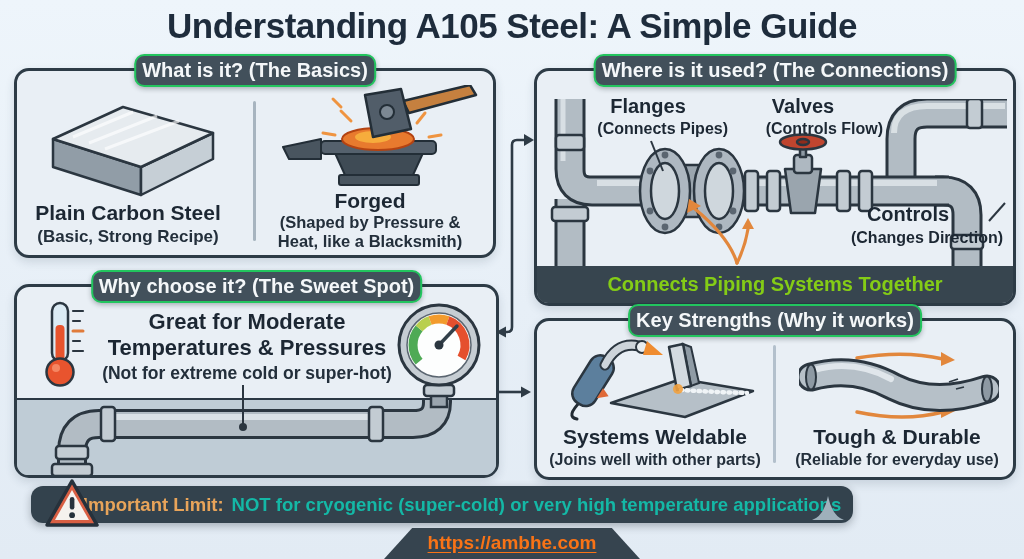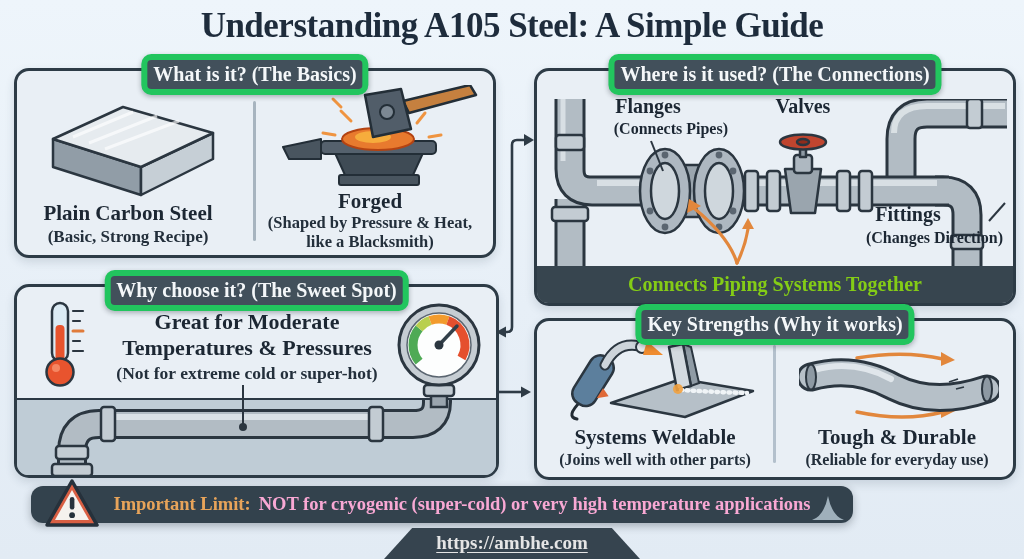--- a/index.html
+++ b/index.html
@@ -1,49 +1,49 @@
 <!DOCTYPE html>
 <html><head>
 <meta charset="utf-8">
 <style>
   html,body{margin:0;padding:0;background:#dfe9f2;}
   .page{position:relative;width:1024px;height:559px;overflow:hidden;
         background:linear-gradient(180deg,#eef5fb 0%,#e7eff7 55%,#e2ebf4 100%);
-        font-family:Liberation Serif, serif;color:#1c2733;}
+        font-family:Liberation Sans, sans-serif;color:#1c2733;}
   .title{position:absolute;top:6px;left:0;width:100%;text-align:center;
          font-size:35px;font-weight:800;letter-spacing:-.5px;color:#1e2c3c;}
   .panel{position:absolute;background:#e9eff5;border:3px solid #2d3b46;border-radius:15px;
          box-shadow:0 4px 10px rgba(40,60,80,.15);}
   .pill{position:absolute;top:-17px;left:50%;transform:translateX(-50%);
-        background:#42505b;border:6px solid #22c55e;border-radius:10px;
+        background:#42505b;border:2px solid #22c55e;border-radius:10px;
         color:#f4f7f9;font-size:20px;font-weight:800;padding:3px 6px;white-space:nowrap;
         box-shadow:0 2px 5px rgba(20,30,40,.3);z-index:6;}
   .col-title{position:absolute;text-align:center;font-size:21px;font-weight:800;color:#1c2733;}
   .col-sub{position:absolute;text-align:center;font-size:16.5px;font-weight:700;color:#232f3b;line-height:1.18;}
   .divider{position:absolute;width:2.5px;background:#a7b4bf;border-radius:2px;}
   .lbl{position:absolute;text-align:center;font-weight:800;font-size:20px;white-space:nowrap;}
   .lbl-sub{position:absolute;text-align:right;font-weight:700;font-size:16px;white-space:nowrap;}
   .caption-bar{position:absolute;left:0;right:0;bottom:0;height:37px;background:#37454f;
                border-radius:0 0 11px 11px;color:#84cc16;font-size:20px;font-weight:800;
                text-align:center;line-height:37px;}
   .band{position:absolute;left:0;right:0;bottom:0;height:75px;background:#bfccd6;
         border-top:2.5px solid #2b3844;border-radius:0 0 11px 11px;overflow:hidden;}
   .leader-line{position:absolute;width:2px;background:#2b3640;z-index:4;}
   .leader-dot{position:absolute;width:8px;height:8px;border-radius:50%;background:#2b3640;z-index:4;}
   .overlay{position:absolute;left:0;top:0;width:1024px;height:559px;pointer-events:none;z-index:5;}
   .banner{position:absolute;left:31px;top:486px;width:822px;height:37px;background:#33424d;
           border-radius:12px;display:flex;align-items:center;justify-content:center;
           padding:0 40px 0 80px;box-sizing:border-box;box-shadow:0 3px 8px rgba(20,30,40,.3);}
   .banner .prefix{color:#e8a45a;font-weight:800;font-size:18.5px;margin-right:8px;white-space:nowrap;}
-  .banner .msg{color:#f9a8d4;font-weight:800;font-size:18.5px;white-space:nowrap;}
+  .banner .msg{color:#14b8a6;font-weight:800;font-size:18.5px;white-space:nowrap;}
   .tri{position:absolute;left:13px;top:-8px;z-index:7;}
   .banner-shape{position:absolute;right:8px;bottom:2px;}
   .url-plate{position:absolute;left:384px;top:528px;width:256px;height:31px;background:#36444f;
              clip-path:polygon(11% 0,89% 0,100% 100%,0 100%);
-             text-align:center;color:#e5e5e5;font-size:19px;font-weight:800;line-height:30px;}
+             text-align:center;color:#f97316;font-size:19px;font-weight:800;line-height:30px;}
   .url-plate span{text-decoration:underline;text-underline-offset:3px;}
   .icon-box{position:absolute;}
   svg{display:block;}
 </style>
 </head>
 <body>
 
 <div class="page">
 
   <div class="title">Understanding A105 Steel: A Simple Guide</div>
@@ -159,21 +159,22 @@
         <polygon points="205,130 211,119 217,130" fill="#e2873c"></polygon>
 
         <path d="M114,42 L126,72" stroke="#2b3640" stroke-width="2"></path>
         <path d="M452,122 L468,104" stroke="#2b3640" stroke-width="2"></path>
       </svg>
     </div>
 
     <div class="lbl" style="left:31px;top:24px;width:160px;">Flanges</div>
     <div class="lbl-sub" style="left:31px;top:49px;width:160px;">(Connects Pipes)</div>
     <div class="lbl" style="left:186px;top:24px;width:160px;">Valves</div>
-    <div class="lbl" style="left:291px;top:132px;width:160px;">Fittings</div>
+    <div class="lbl-sub" style="left:186px;top:49px;width:160px;">(Controls Flow)</div>
+    <div class="lbl" style="left:291px;top:132px;width:160px;">Controls</div>
     <div class="lbl-sub" style="left:286px;top:158px;width:180px;">(Changes Direction)</div>
 
     <div class="caption-bar">Connects Piping Systems Together</div>
   </div>
 
   <div class="panel" style="left:14px;top:284px;width:479px;height:188px;">
     <div class="pill">Why choose it? (The Sweet Spot)</div>
 
     <div class="band">
       <svg width="473" height="75" viewBox="0 0 473 75">

